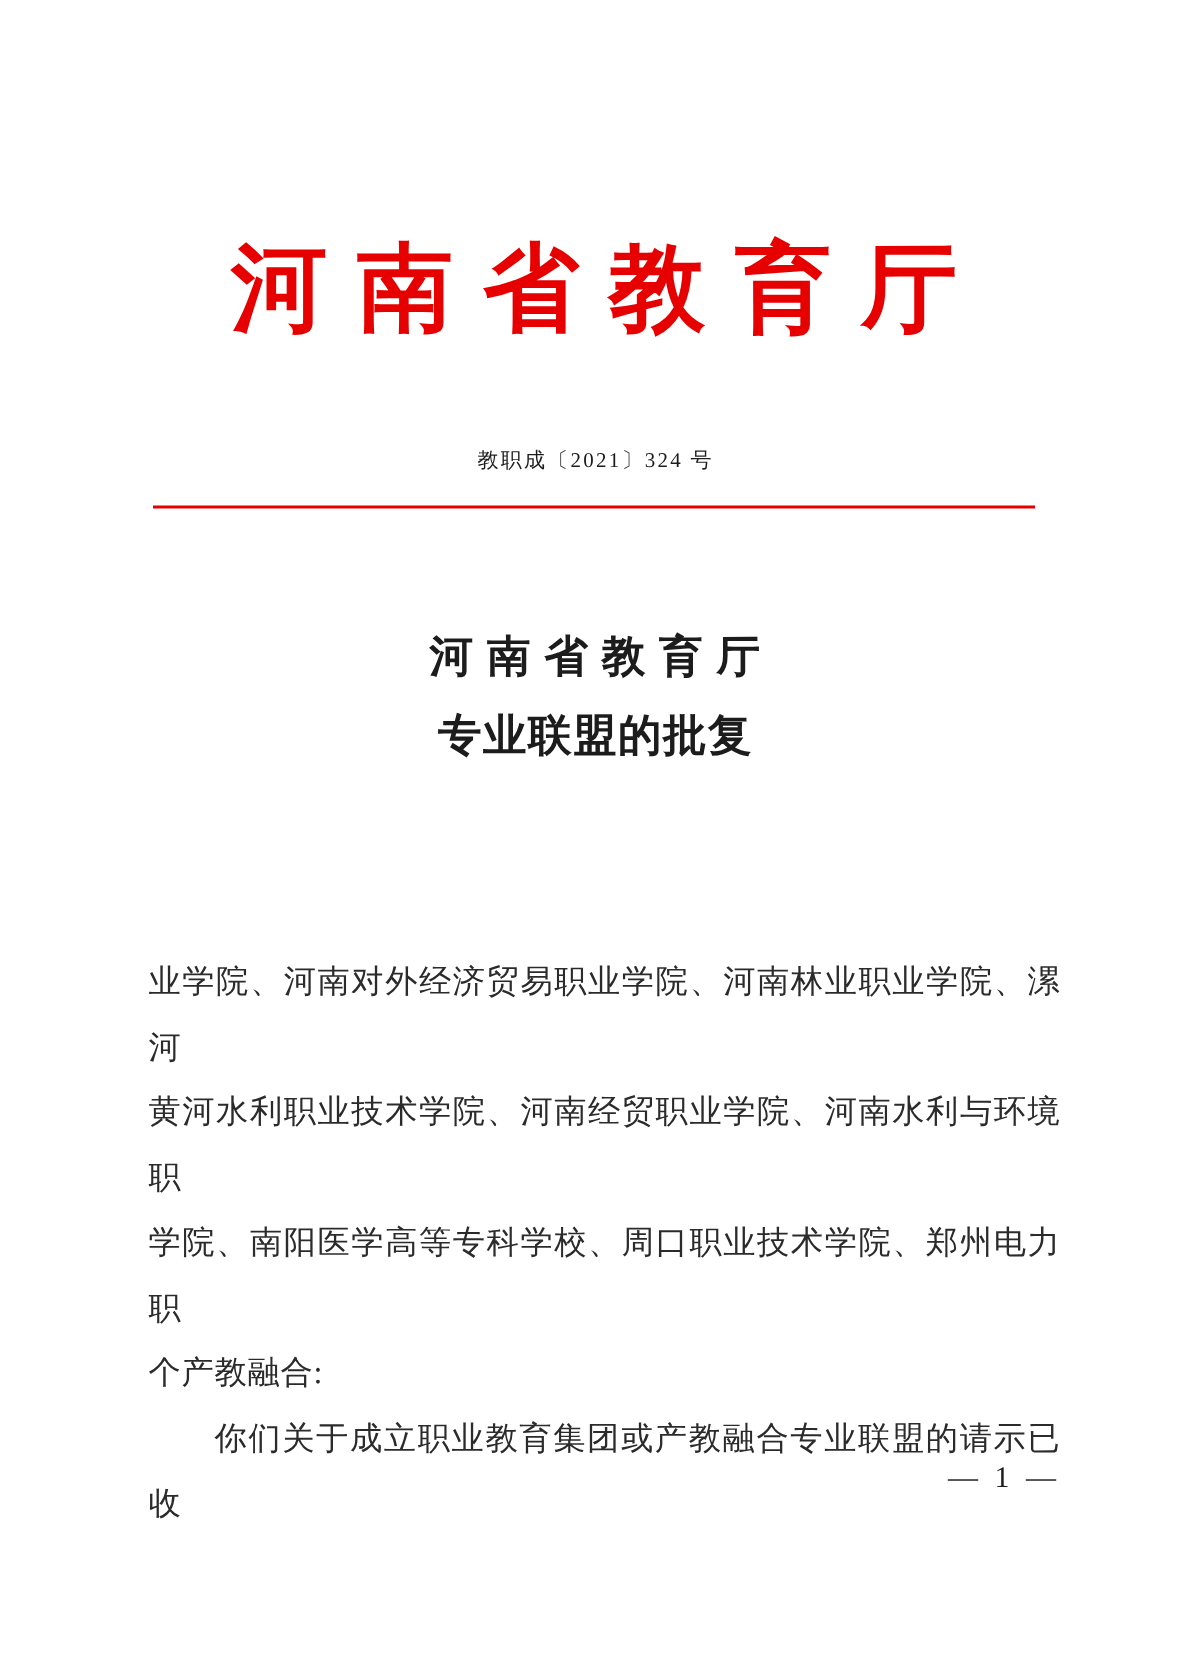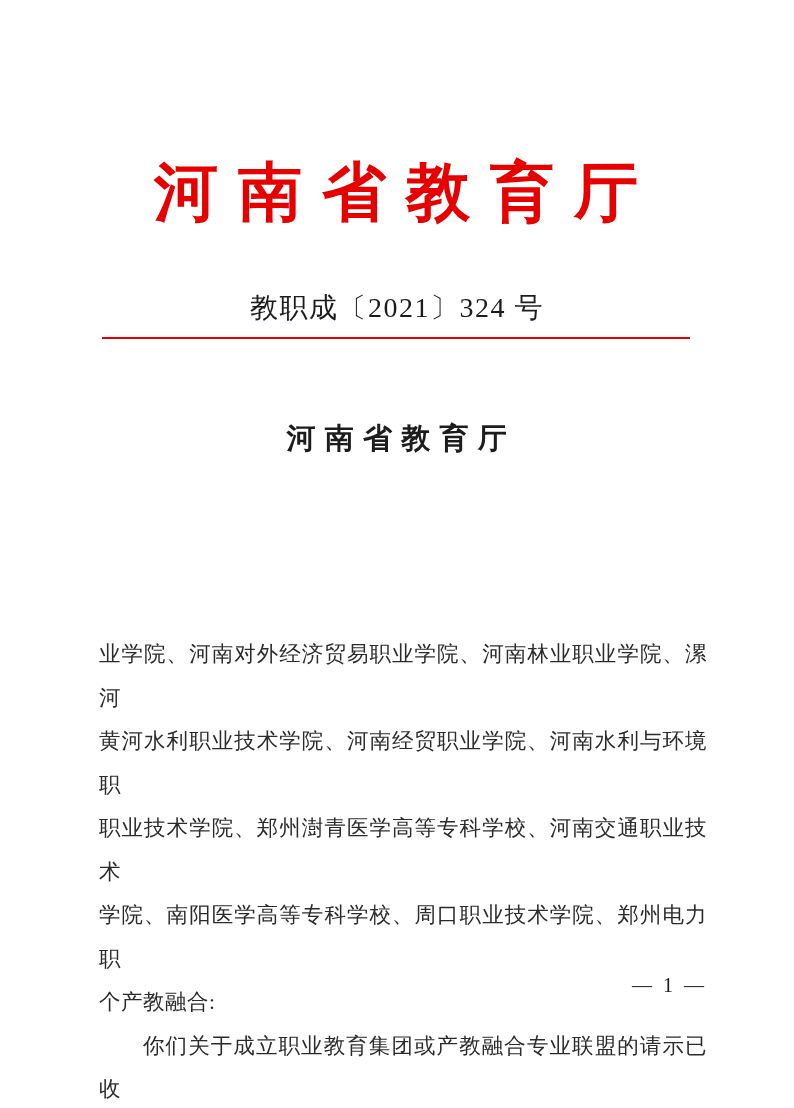--- a/index.html
+++ b/index.html
@@ -23,21 +23,21 @@
     text-align:center;
     font-size:64px;line-height:1.1;
     font-weight:700;
     color:var(--accent-red);
     letter-spacing:2px;
     white-space:nowrap;
   }
   .doc-number{
     position:absolute;left:0;top:295px;width:794px;
     text-align:center;
-    font-size:28px;line-height:26px;
+    font-size:14px;line-height:26px;
     color:var(--ink);
     letter-spacing:1.5px;
   }
   .red-line{
     position:absolute;left:102px;top:337px;
     width:588px;height:2px;
     background:var(--accent-red);
   }
   .title-block{
     position:absolute;left:0;top:412px;width:794px;
@@ -76,26 +76,26 @@
 <div class="page">
 
   <div class="letterhead">河 南 省 教 育 厅</div>
 
   <div class="doc-number">教职成〔2021〕324 号</div>
 
   <div class="red-line"></div>
 
   <div class="title-block">
     <div>河 南 省 教 育 厅</div>
+    <div>专业联盟的批复</div>
   </div>
 
   <div class="body-block">
     <div class="body-line full">业学院、河南对外经济贸易职业学院、河南林业职业学院、漯河</div>
     <div class="body-line full">黄河水利职业技术学院、河南经贸职业学院、河南水利与环境职</div>
-    <div class="body-line full">职业技术学院、郑州澍青医学高等专科学校、河南交通职业技术</div>
     <div class="body-line full">学院、南阳医学高等专科学校、周口职业技术学院、郑州电力职</div>
     <div class="body-line">个产教融合:</div>
     <div class="body-line full indent">你们关于成立职业教育集团或产教融合专业联盟的请示已收</div>
 
   </div>
 
   <div class="page-number">— 1 —</div>
 
 </div>
 

